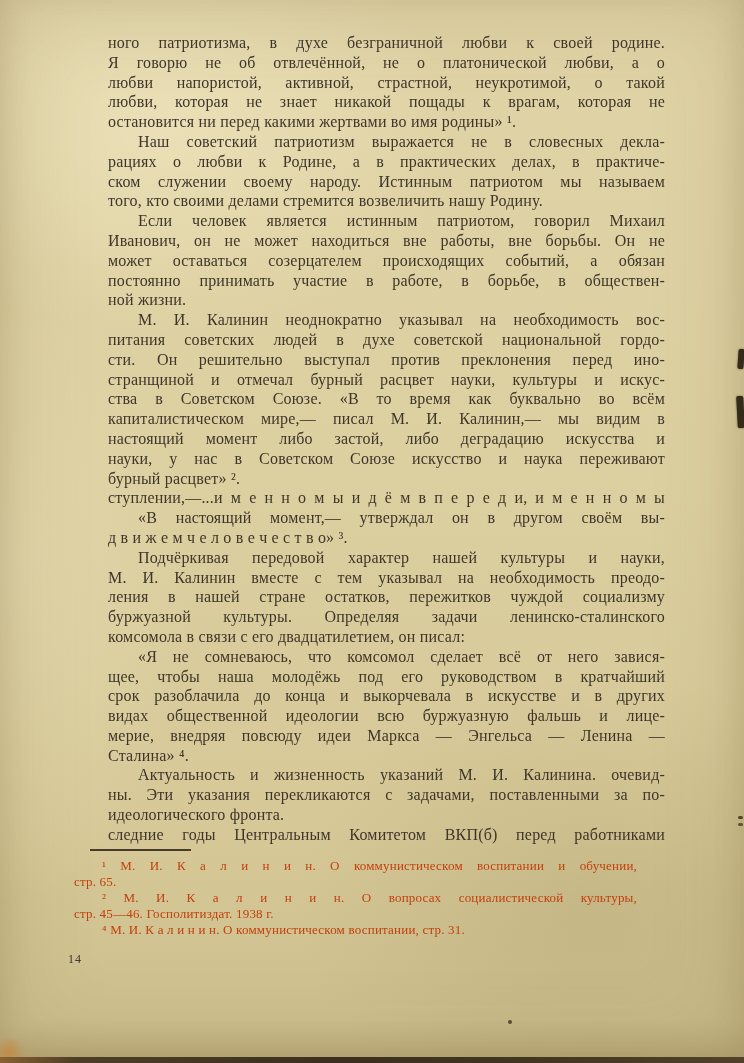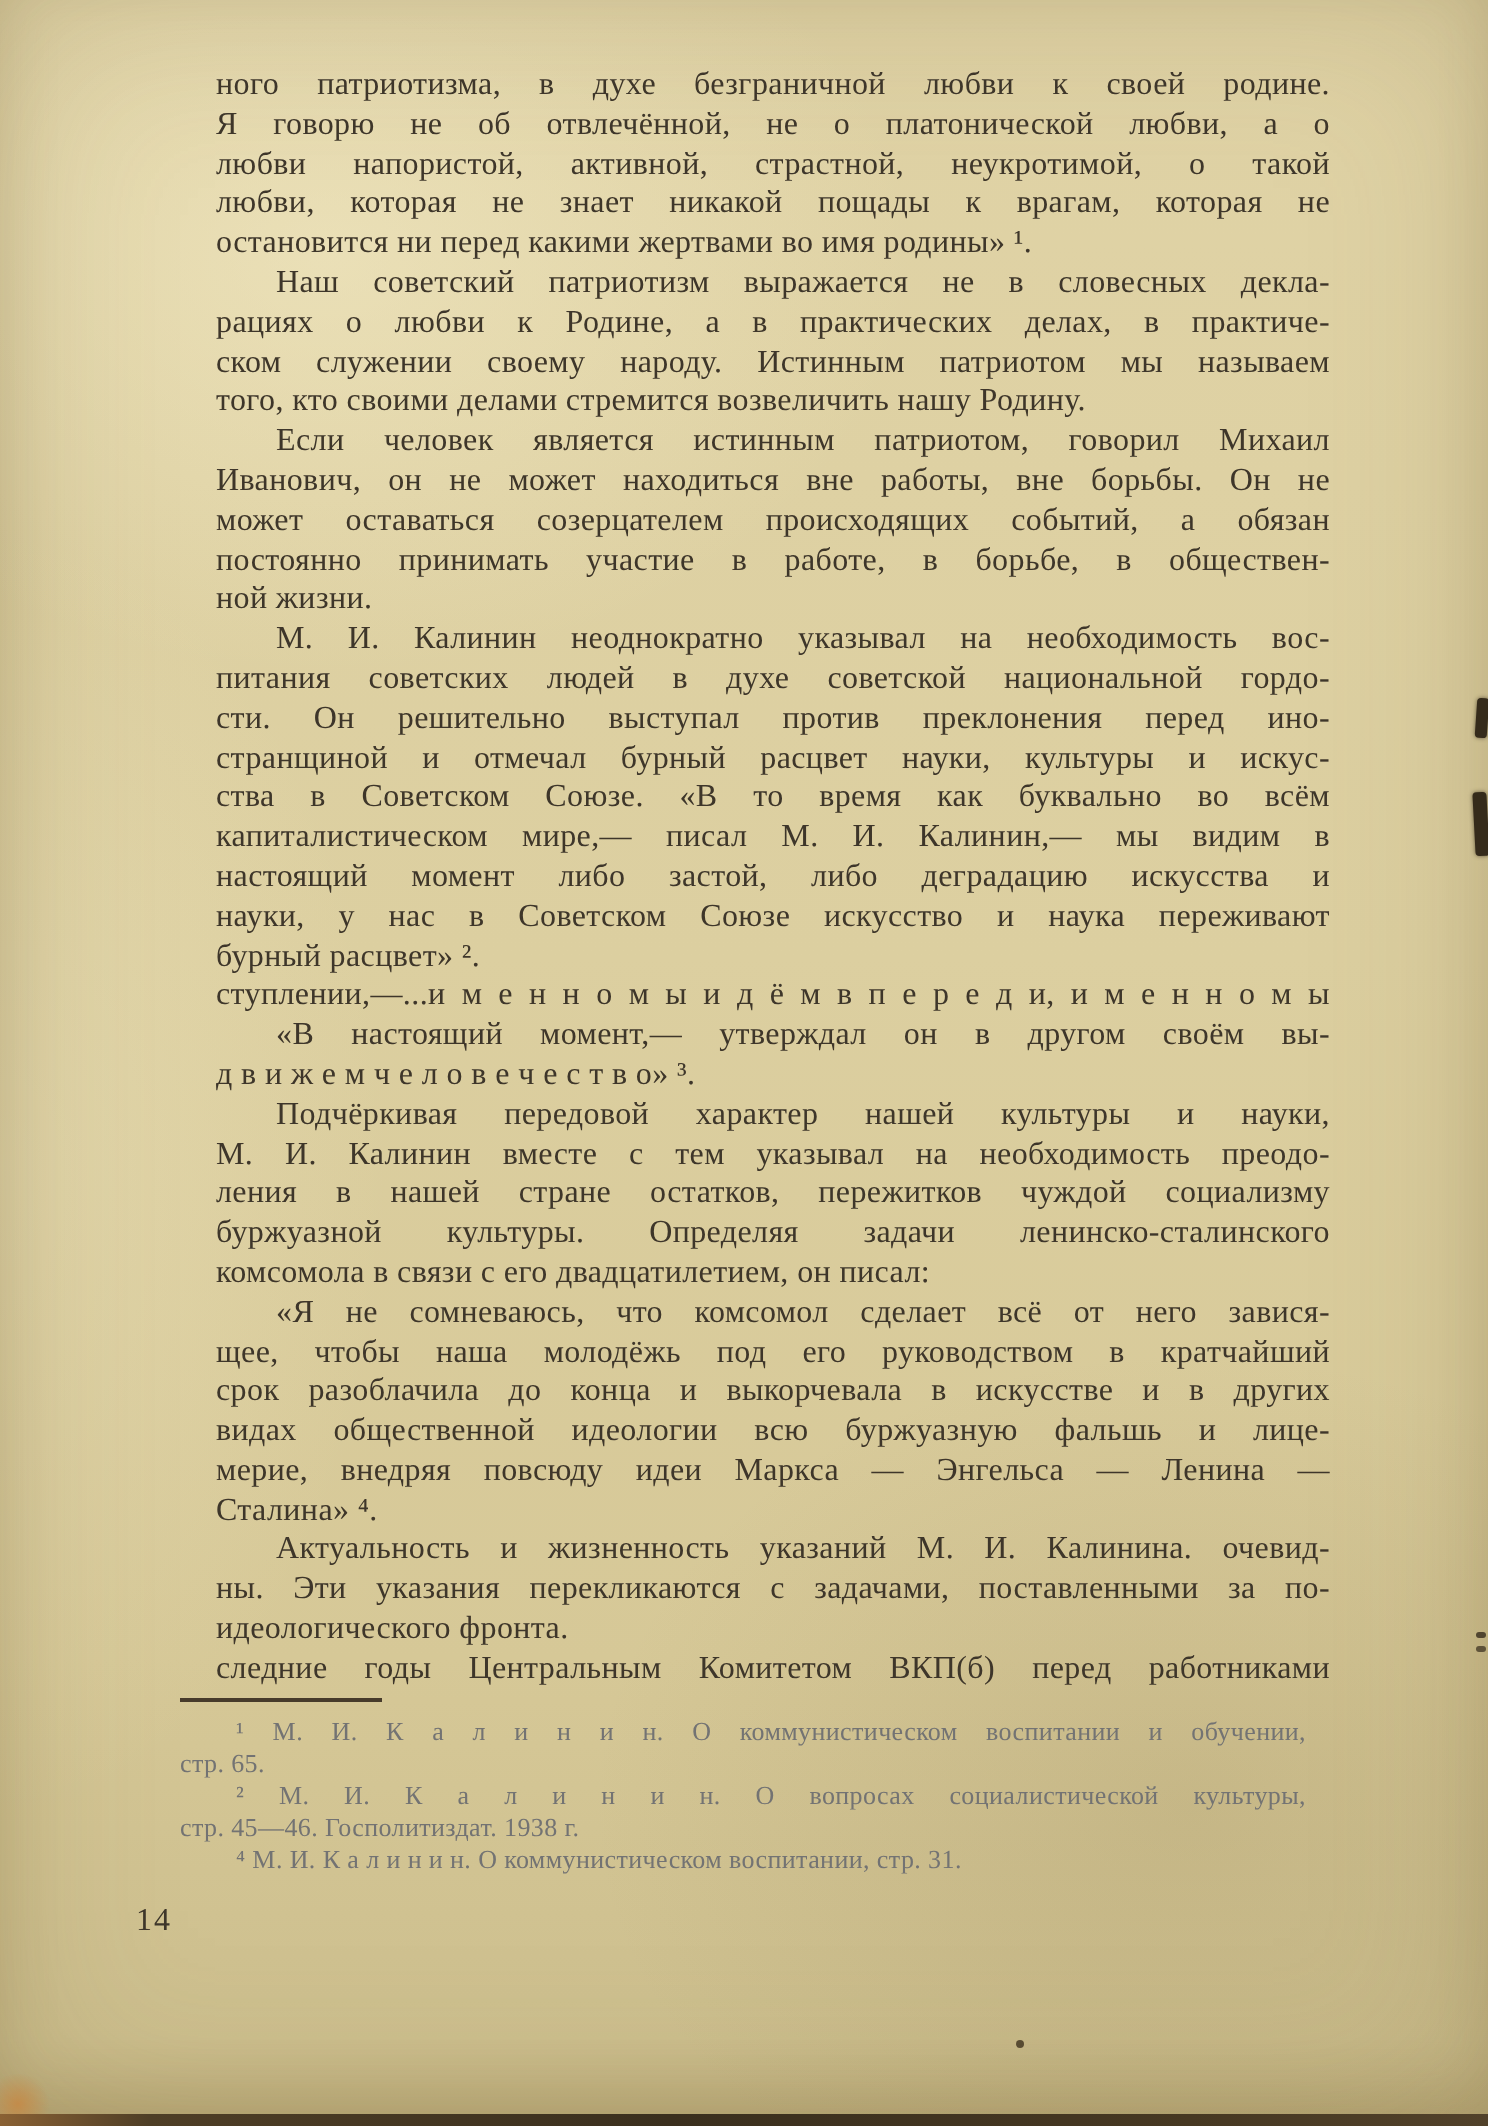--- a/index.html
+++ b/index.html
@@ -22,28 +22,28 @@
     letter-spacing:0.2px;
   }
   .line{height:19.8px;overflow:hidden;text-align:justify;text-align-last:justify;}
   .line.last{text-align-last:left;}
   .line.indent{text-indent:30px;}
   .footnote-rule{
     position:absolute;left:90px;top:849px;width:101px;height:0;
     border-top:2px solid #473b2b;
   }
   .footnotes{
-    position:absolute;left:90px;top:858px;width:563px;
-    font-size:13px;line-height:15.9px;color:#737373;letter-spacing:0.2px;
+    position:absolute;left:74px;top:858px;width:563px;
+    font-size:13px;line-height:15.9px;color:#c2410c;letter-spacing:0.2px;
   }
   .footnotes .line{height:15.9px;}
   .footnotes .line.indent{text-indent:28px;}
   .page-number{
     position:absolute;left:68px;top:952px;
-    font-size:16px;color:#3e362a;letter-spacing:1px;
+    font-size:12px;color:#3e362a;letter-spacing:1px;
   }
   .bottom-edge{
     position:absolute;left:0;bottom:0;width:744px;height:6px;
     background:linear-gradient(90deg,#8a6134 0%,#4e3e26 10%,#3a2f1e 45%,#463822 80%,#51412a 100%);
   }
   .corner-smudge{
     position:absolute;left:-8px;bottom:-4px;width:34px;height:30px;border-radius:50%;
     background:radial-gradient(circle,rgba(201,133,62,0.75),rgba(201,133,62,0) 70%);
   }
   .artifact{position:absolute;background:#352b1b;border-radius:2px;}

